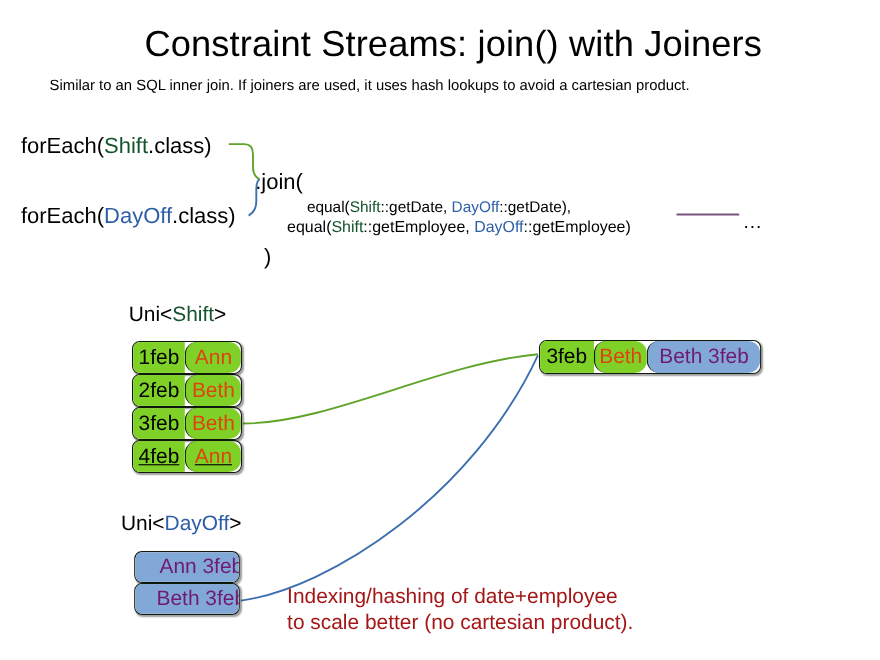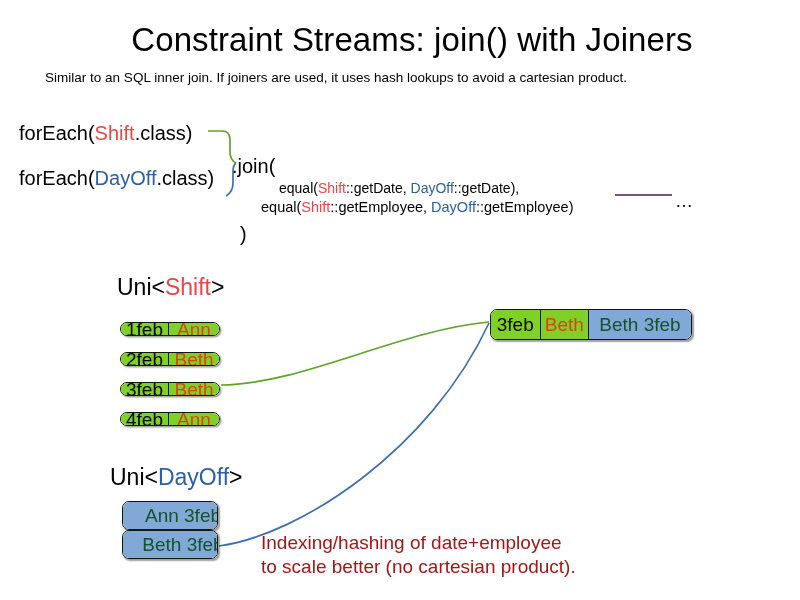--- a/index.html
+++ b/index.html
@@ -55,34 +55,34 @@
   }
 
   
   .code-line {
     position: absolute;
     font-size: 20px;
     line-height: 24px;
     white-space: pre;
   }
   #foreach-shift  { left: 19px;  top: 121px; }
-  #foreach-dayoff { left: 19px;  top: 166px; }
+  #foreach-dayoff { left: 19px;  top: 185px; }
   #join-open      { left: 232px; top: 154px; }
   #join-arg-1     { left: 279px; top: 179px; font-size: 14px; line-height: 19px; }
   #join-arg-2     { left: 261px; top: 198px; font-size: 14.5px; line-height: 19px; }
   #join-close     { left: 240px; top: 222px; }
   #ellipsis       { left: 675px; top: 190px; font-size: 18px; line-height: 22px; }
 
-  .tok-shift  { color: #ef4444; }
+  .tok-shift  { color: #14532d; }
   .tok-dayoff { color: #2d5ea8; }
 
   
   .stream-label {
     position: absolute;
-    font-size: 23px;
+    font-size: 19px;
     line-height: 24px;
     white-space: nowrap;
   }
   #label-uni-shift  { left: 117px; top: 275px; }
   #label-bi         { left: 500px; top: 275px; }
   #label-uni-dayoff { left: 110px; top: 465px; }
 
   
   .tuple {
     position: absolute;
@@ -98,27 +98,27 @@
     display: flex;
     align-items: center;
     justify-content: center;
     font-size: 19px;
     line-height: 19px;
     box-sizing: border-box;
     white-space: nowrap;
   }
   .cell-green { background: #7fd127; }
   .cell-blue  { background: #81a8d7; }
-  .cell + .cell { border-left: 1.6px solid #11180c; }
+  .cell + .cell { border-left: 1.6px solid #11180c; border-radius: 11px; }
   .txt-date { color: #000000; }
   .txt-name { color: #de4310; }
-  .txt-plain { color: #14532d; }
-
-  
-  .shift-row { left: 120px; width: 100px; height: 14px; margin-top: 12px; }
+  .txt-plain { color: #701a75; }
+
+  
+  .shift-row { left: 120px; width: 100px; height: 30px; }
   #shift-row-0 { top: 310px; }
   #shift-row-1 { top: 340px; }
   #shift-row-2 { top: 370px; }
   #shift-row-3 { top: 400px; text-decoration: underline; }
   .shift-row .cell-date { width: 48px; }
   .shift-row .cell-name { width: 52px; }
 
   
   .dayoff-row { left: 122px; width: 96px; height: 29px; }
   #dayoff-row-0 { top: 501px; }

